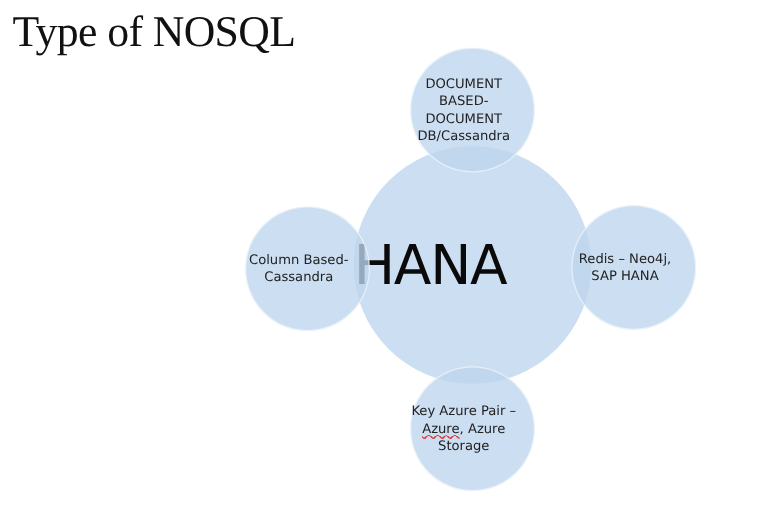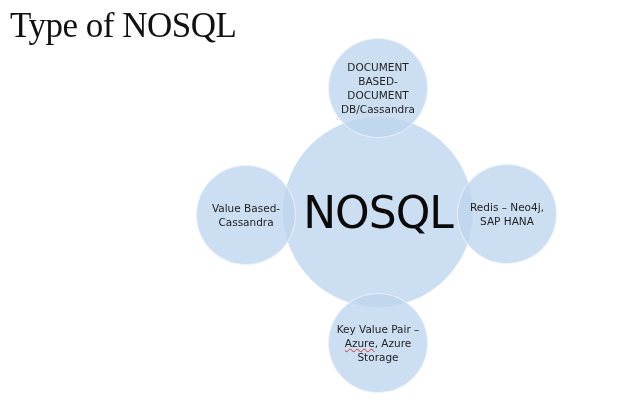--- a/index.html
+++ b/index.html
@@ -1,43 +1,43 @@
 <!DOCTYPE html>
 <html><head>
 <meta charset="utf-8">
 <style>
   html, body { margin: 0; padding: 0; }
   body { width: 624px; height: 417px; background: #ffffff; position: relative; overflow: hidden; font-family: "DejaVu Sans", sans-serif; }
   .title { position: absolute; left: 10px; top: 6px; font-size: 35px; color: #111; letter-spacing: -0.5px; white-space: nowrap; font-family: Liberation Serif, serif; }
-  .circle { position: absolute; border-radius: 50%; background: rgba(190, 213, 237, 0.78); display: flex; align-items: center; justify-content: center; text-align: center; color: #222; }
+  .circle { position: absolute; border-radius: 50%; background: rgba(190, 213, 237, 0.78); display: flex; align-items: center; text-align: center; color: #222; }
   .circle.center { width: 190px; height: 190px; left: 283px; top: 117px; font-size: 44px; color: #0a0a0a; letter-spacing: -1px; }
   .circle.small { width: 100px; height: 100px; font-size: 10.5px; line-height: 14px; border: 1px solid rgba(255,255,255,0.6); box-sizing: border-box; }
   .circle.small span { display: block; width: 84px; }
   #c-top { left: 328px; top: 38px; }
   #c-bottom { left: 328px; top: 293px; }
   #c-left { left: 196px; top: 165px; }
   #c-right { left: 457px; top: 164px; }
   .squig { text-decoration: underline wavy #d33; text-decoration-thickness: 1px; }
 </style>
 </head>
 <body>
 
 <div class="title">Type of NOSQL</div>
 
 <div class="circle center">
-  <span>NOSQL</span>
+  <span>HANA</span>
 </div>
 
 <div class="circle small" id="c-top">
   <span>DOCUMENT BASED-DOCUMENT DB/Cassandra</span>
 </div>
 
 <div class="circle small" id="c-right">
   <span>Redis – Neo4j, SAP HANA</span>
 </div>
 
 <div class="circle small" id="c-bottom">
-  <span><span style="display:inline;width:auto">Key Value Pair –</span><span class="squig" style="display:inline;width:auto">Azure</span><span style="display:inline;width:auto">, Azure Storage</span></span>
+  <span><span style="display:inline;width:auto">Key Azure Pair –</span><span class="squig" style="display:inline;width:auto">Azure</span><span style="display:inline;width:auto">, Azure Storage</span></span>
 </div>
 
 <div class="circle small" id="c-left">
-  <span>Value Based-Cassandra</span>
+  <span>Column Based-Cassandra</span>
 </div>
 
 </body></html>

